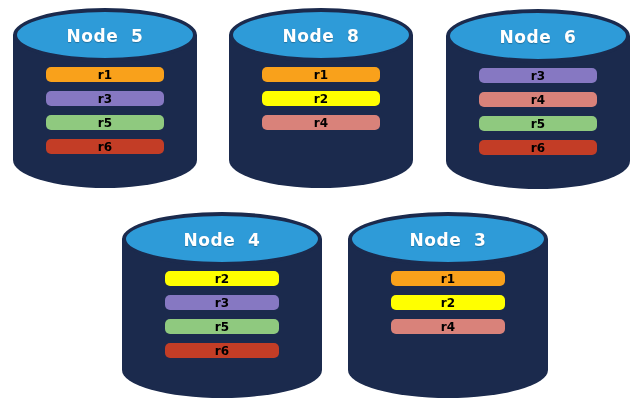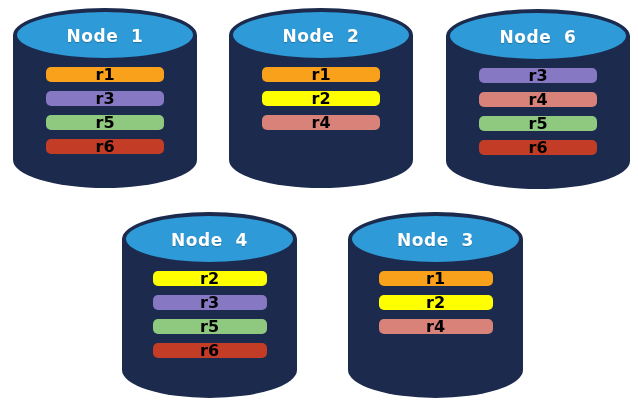--- a/index.html
+++ b/index.html
@@ -1,21 +1,21 @@
 <!DOCTYPE html>
 <html><head>
 <meta charset="utf-8">
 <style>
   html,body { margin:0; padding:0; background:#ffffff; }
   body { font-family:"DejaVu Sans","Liberation Sans",sans-serif; }
   .stage { position:relative; width:638px; height:402px; background:#ffffff; overflow:hidden; }
 
   .node { position:absolute; }
   .node.r1 { width:184px; height:180px; }
-  .node.r2 { width:175px; height:186px; }
+  .node.r2 { width:200px; height:186px; }
 
   .cyl-body {
     position:absolute; left:0; right:0; top:27px; bottom:0;
     background:#1B2A4D;
     border-radius:0 0 50% 50% / 0 0 28px 28px;
   }
   .cyl-top {
     position:absolute; left:0; right:0; top:0; height:54px;
     background:#2E9BD8; border:4px solid #1B2A4D; box-sizing:border-box;
     border-radius:50%;
@@ -26,46 +26,46 @@
     white-space:pre; letter-spacing:0.5px; padding-top:2px;
     text-shadow:0 1px 1px rgba(0,0,0,0.25);
   }
   .bars {
     position:absolute; left:0; right:0; top:59px;
     display:flex; flex-direction:column; align-items:center; gap:9px;
   }
   .bar {
     width:118px; height:15px; border-radius:5px;
     display:flex; align-items:center; justify-content:center;
-    color:#000000; font-weight:bold; font-size:16px; line-height:1;
+    color:#000000; font-weight:bold; font-size:12px; line-height:1;
   }
   .node.r2 .bar { width:114px; }
 </style>
 </head>
 <body>
 
 <div class="stage">
 
   <div class="node r1" style="left:13px; top:8px;">
     <div class="cyl-body" style="background: rgb(27, 42, 77);"></div>
     <div class="cyl-top" style="background: rgb(46, 155, 216); border-color: rgb(27, 42, 77);">
-      <span class="node-label" style="color: rgb(255, 255, 255);">Node  1</span>
+      <span class="node-label" style="color: rgb(255, 255, 255);">Node  5</span>
     </div>
     <div class="bars">
       <div class="bar" style="background: rgb(249, 161, 27); color: rgb(0, 0, 0);">r1</div>
       <div class="bar" style="background: rgb(134, 120, 194); color: rgb(0, 0, 0);">r3</div>
       <div class="bar" style="background: rgb(143, 201, 127); color: rgb(0, 0, 0);">r5</div>
       <div class="bar" style="background: rgb(195, 61, 38); color: rgb(0, 0, 0);">r6</div>
     </div>
   </div>
 
   <div class="node r1" style="left:229px; top:8px;">
     <div class="cyl-body" style="background: rgb(27, 42, 77);"></div>
     <div class="cyl-top" style="background: rgb(46, 155, 216); border-color: rgb(27, 42, 77);">
-      <span class="node-label" style="color: rgb(255, 255, 255);">Node  2</span>
+      <span class="node-label" style="color: rgb(255, 255, 255);">Node  8</span>
     </div>
     <div class="bars">
       <div class="bar" style="background: rgb(249, 161, 27); color: rgb(0, 0, 0);">r1</div>
       <div class="bar" style="background: rgb(255, 255, 0); color: rgb(0, 0, 0);">r2</div>
       <div class="bar" style="background: rgb(217, 130, 122); color: rgb(0, 0, 0);">r4</div>
     </div>
   </div>
 
   <div class="node r1" style="left:446px; top:9px;">
     <div class="cyl-body" style="background: rgb(27, 42, 77);"></div>

